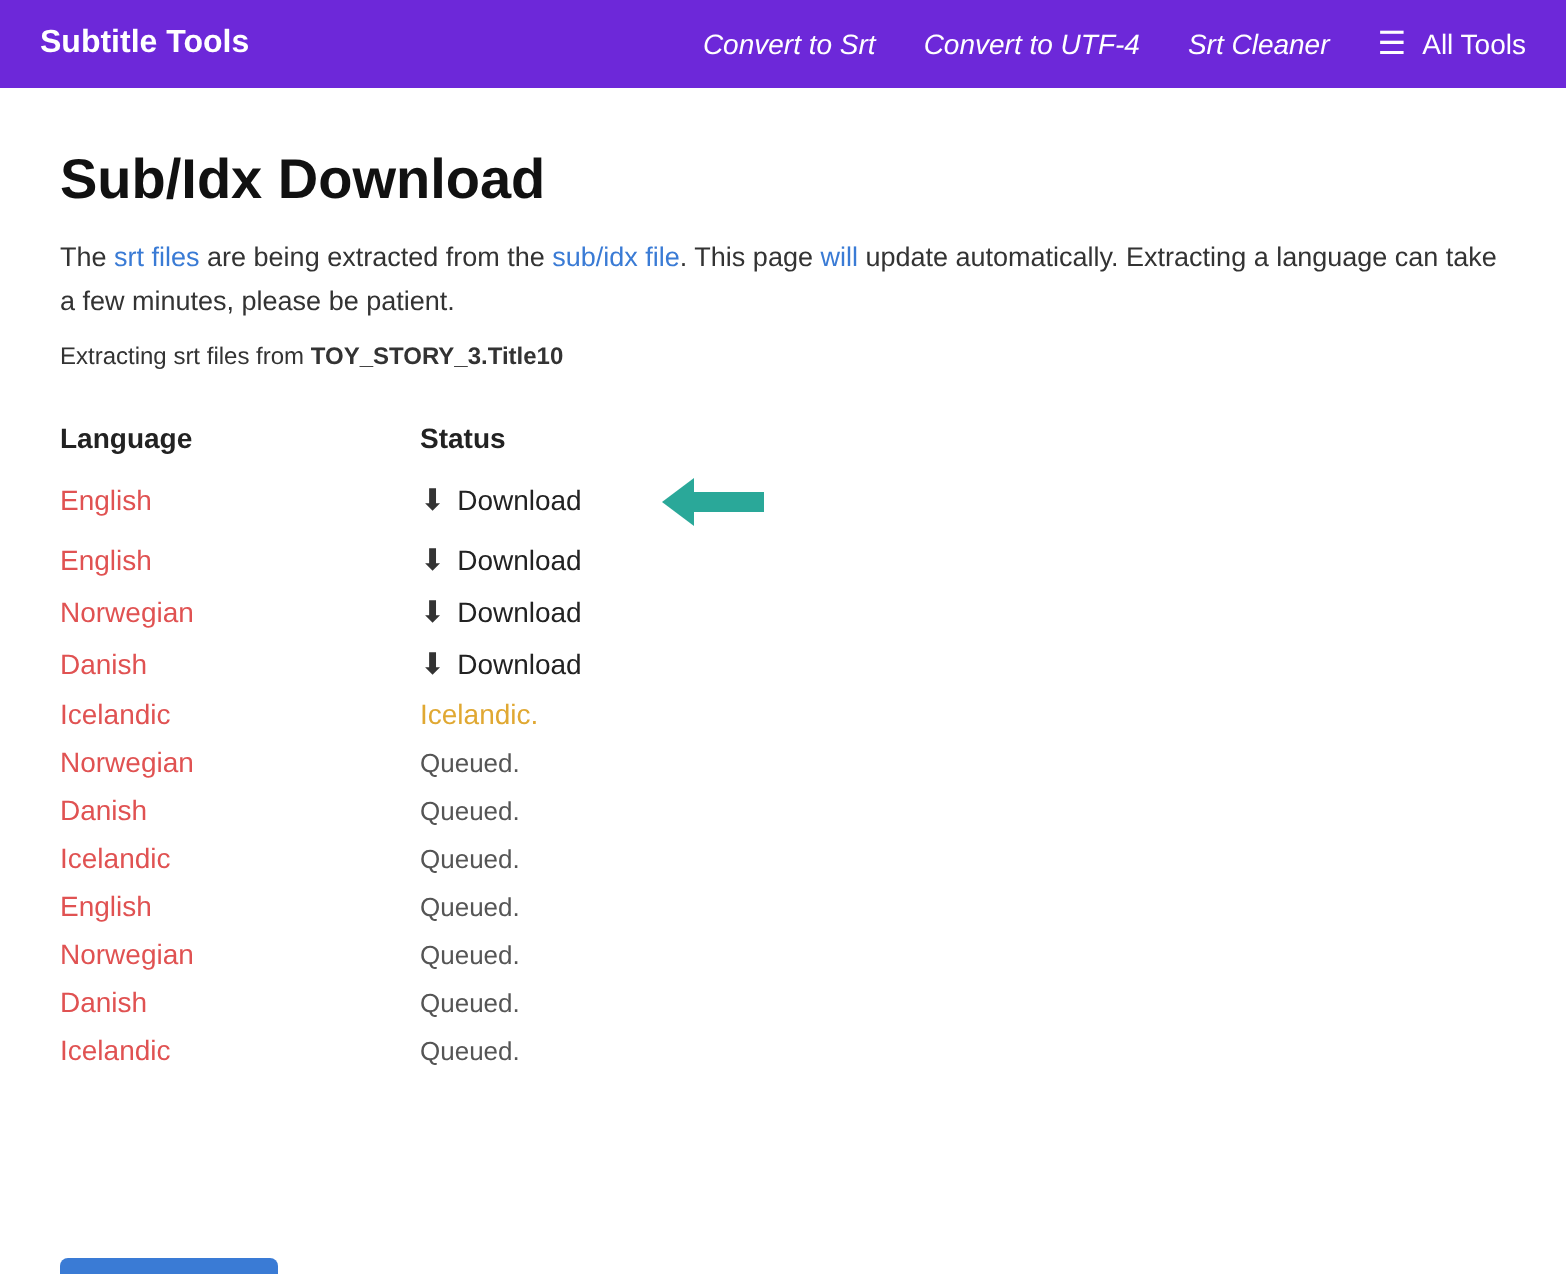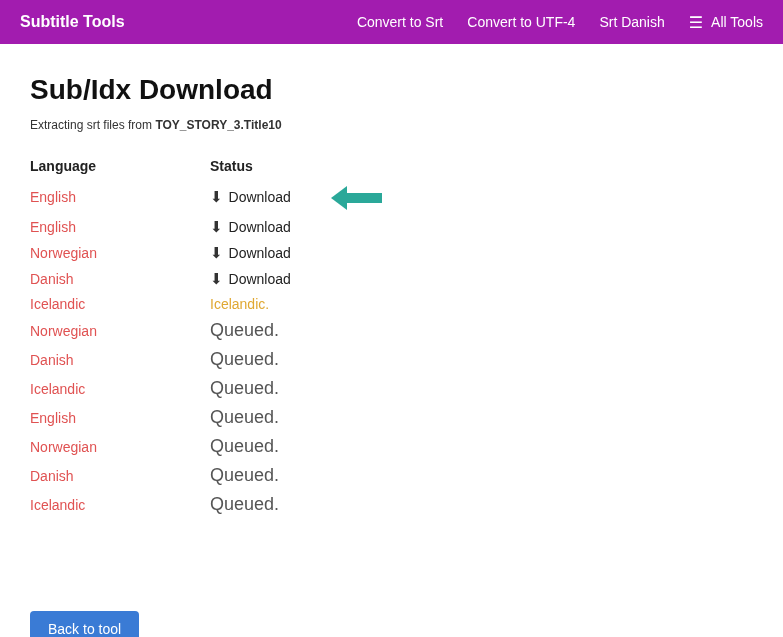--- a/index.html
+++ b/index.html
@@ -1,20 +1,20 @@
 <!DOCTYPE html>
 <html><head>
   <meta charset="utf-8">
   <style>
     * { margin: 0; padding: 0; box-sizing: border-box; }
     body { font-family: Arial, sans-serif; font-size: 14px; background: #fff; color: #222; }
 
     
     nav {
-      background: #a21caf;
+      background: #6d28d9;
       display: flex;
       align-items: center;
       padding: 0 20px;
       height: 44px;
     }
     .nav-brand {
       color: #fff;
       font-size: 16px;
       font-weight: bold;
       flex: 1;
@@ -22,20 +22,21 @@
     .nav-links {
       display: flex;
       align-items: center;
       gap: 24px;
     }
     .nav-link {
       color: #fff;
       font-size: 14px;
       cursor: pointer;
       text-decoration: none;
+      font-style: italic;
     }
     .nav-menu-icon {
       color: #fff;
       font-size: 16px;
       margin-right: 4px;
     }
     .nav-all-tools {
       color: #fff;
       font-size: 14px;
       cursor: pointer;
@@ -113,21 +114,21 @@
       font-size: 15px;
       color: #333;
     }
 
     .status-processing {
       color: #e0a832;
       font-size: 14px;
     }
     .status-queued {
       color: #555;
-      font-size: 18px;
+      font-size: 13px;
     }
     .arrow-indicator {
       display: inline-block;
       margin-left: 18px;
       color: #2aa899;
       font-size: 22px;
       font-weight: bold;
       vertical-align: middle;
     }
 
@@ -147,31 +148,34 @@
     }
   </style>
 </head>
 <body>
 
 <nav>
   <span class="nav-brand">Subtitle Tools</span>
   <div class="nav-links">
     <a class="nav-link">Convert to Srt</a>
     <a class="nav-link">Convert to UTF-4</a>
-    <a class="nav-link">Srt Danish</a>
+    <a class="nav-link">Srt Cleaner</a>
     <div class="nav-all-tools">
       <span class="nav-menu-icon">☰</span>
       <span>All Tools</span>
     </div>
   </div>
 </nav>
 
 <div class="main">
   <h1>Sub/Idx Download</h1>
 
+  <p class="description">
+    The <span style="color:#3a7bd5;">srt files</span> are being extracted from the <span style="color:#3a7bd5;">sub/idx file</span>. This page <span style="color:#3a7bd5;">will</span> update automatically. Extracting a language can take a few minutes, please be patient.
+  </p>
 
   <p class="extracting-line">
     <span>Extracting srt files from</span>&nbsp;<strong>TOY_STORY_3.Title10</strong>
   </p>
 
   <table class="lang-table">
     <thead>
       <tr>
         <th>Language</th>
         <th>Status</th>

